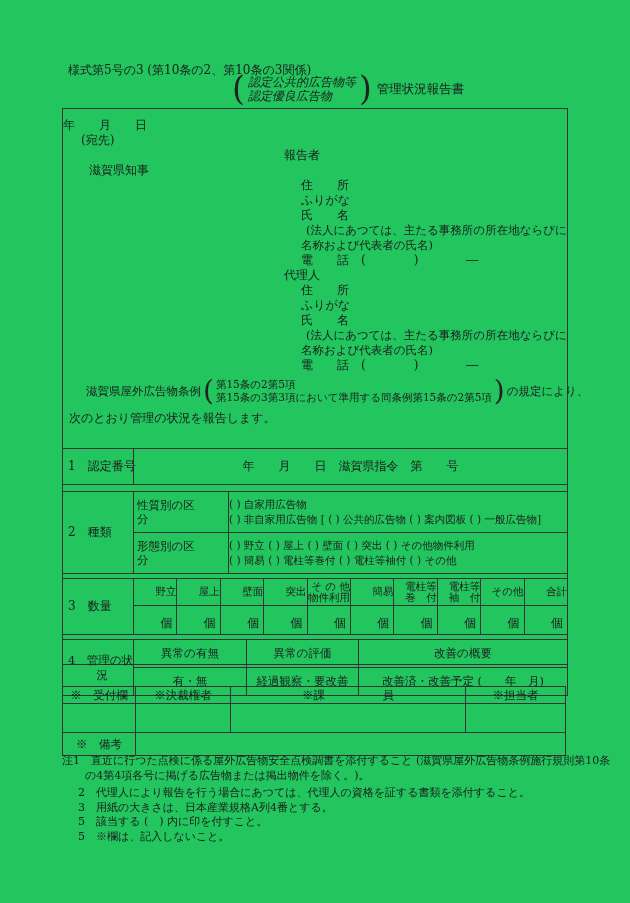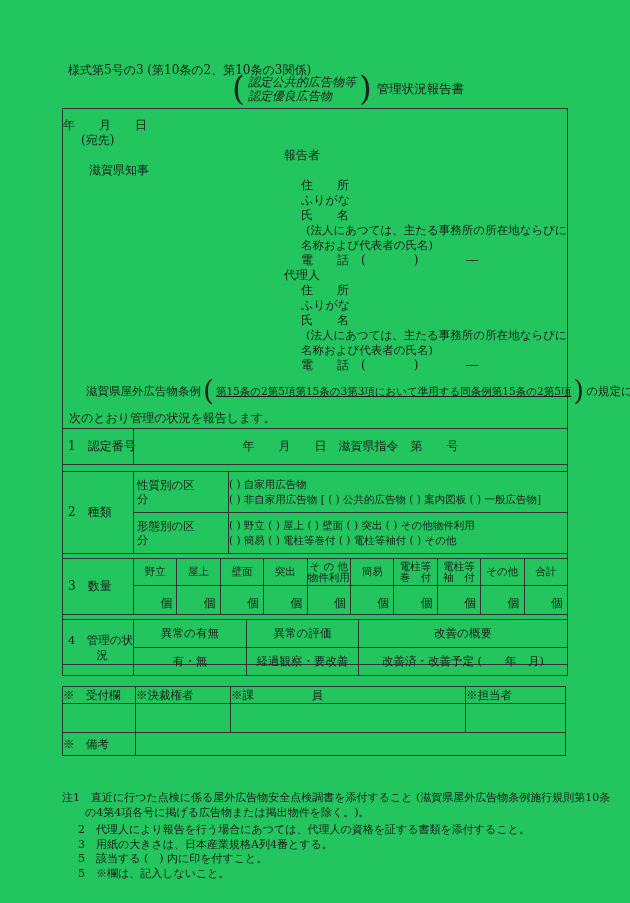--- a/index.html
+++ b/index.html
@@ -17,45 +17,45 @@
   .title-suffix{font-size:12.5px;margin-left:5px;}
   .main-box{position:absolute;top:108px;left:62px;width:504px;height:555px;border:1px solid #333;}
   .date-line{margin-top:9px;text-align:left;padding-right:28px;height:15px;line-height:15px;white-space:pre;}
   .line{height:15px;line-height:15px;white-space:pre;}
   .ml18{margin-left:18px;} .ml26{margin-left:26px;} .ml221{margin-left:221px;}
   .ml238{margin-left:238px;} .ml243{margin-left:243px;}
   .small{font-size:11.5px;}
   .ord-row{display:flex;align-items:center;margin-left:23px;margin-top:3px;height:30px;}
   .ord-prefix,.ord-suffix{font-size:11.5px;white-space:pre;}
   .ord-paren{font-size:28px;line-height:26px;margin:0 2px;color:#222;}
-  .ord-clauses{display:flex;flex-direction:row;text-decoration:underline;}
+  .ord-clauses{display:flex;flex-direction:column;}
   .ord-clauses span{font-size:10.5px;line-height:13px;white-space:pre;}
   .decl{margin-top:5px;height:15px;line-height:15px;margin-left:6px;white-space:pre;}
   .sections{position:absolute;top:319px;left:-1px;right:-1px;}
   table{width:100%;border-collapse:collapse;table-layout:fixed;}
   td,th{border:1px solid #333;font-weight:normal;font-size:12px;padding:0;vertical-align:middle;}
-  .s1{margin-bottom:6px;} .s2{margin-bottom:4px;} .s3{margin-bottom:4px;}
+  .s1{margin-bottom:6px;margin-top:20px;} .s2{margin-bottom:4px;} .s3{margin-bottom:4px;}
   .s1 td{height:35px;}
   .lbl{text-align:left;padding-left:5px;white-space:pre;}
   .center{text-align:center;}
   .s2 td{height:40px;}
   .sublbl{padding-left:3px;font-size:11.5px;white-space:pre;line-height:14px;}
   .chk{font-size:10.5px;line-height:15px;white-space:pre;}
-  .s3 th{height:26px;font-size:10.5px;line-height:11.5px;text-align:center;white-space:pre;}
+  .s3 th{height:26px;font-size:10.5px;line-height:11.5px;text-align:right;white-space:pre;}
   .s3 td.unit{height:26px;text-align:right;vertical-align:bottom;padding:0 4px 2px 0;}
   .s3 td.lbl{font-size:12px;}
   .s4 th{height:27px;text-align:center;font-size:11.5px;}
   .s4 td{height:27px;text-align:center;font-size:11.5px;white-space:pre;}
   .s4 .lbl{line-height:15px;}
   .office{position:absolute;top:686px;left:62px;width:504px;}
-  .office td{text-align:left;font-size:11.5px;white-space:pre;border-radius:6px;}
+  .office td{text-align:center;font-size:11.5px;white-space:pre;border-radius:6px;}
   .office .r1 td{height:16px;}
   .office .r2 td{height:28px;}
   .office .r3 td{height:22px;}
-  .notes{position:absolute;top:791px;left:62px;width:514px;}
+  .notes{position:absolute;top:754px;left:62px;width:514px;}
   .note-line{white-space:pre;font-size:11px;line-height:14.5px;}
   .n-cont{margin-left:23px;margin-bottom:3px;}
   .n-item{margin-left:16px;}
 </style>
 </head>
 <body>
 
 <div class="page">
 
   <div class="form-no">様式第5号の3 (第10条の2、第10条の3関係)</div>

